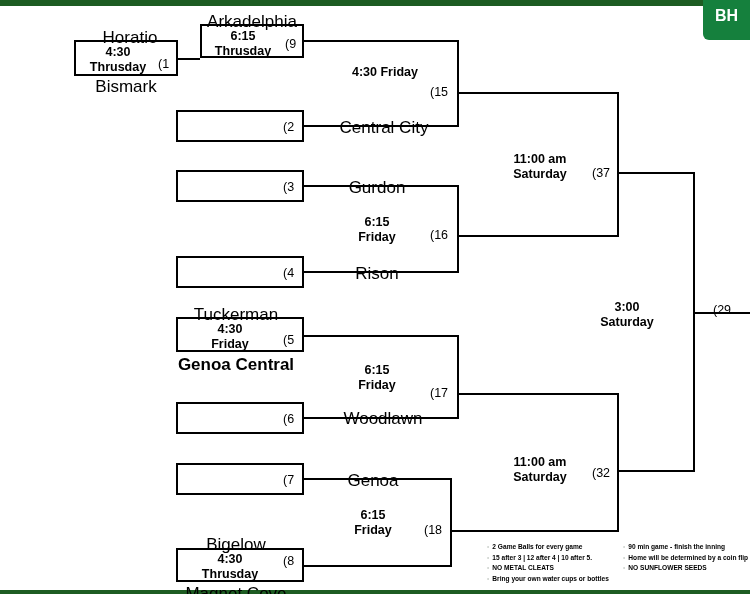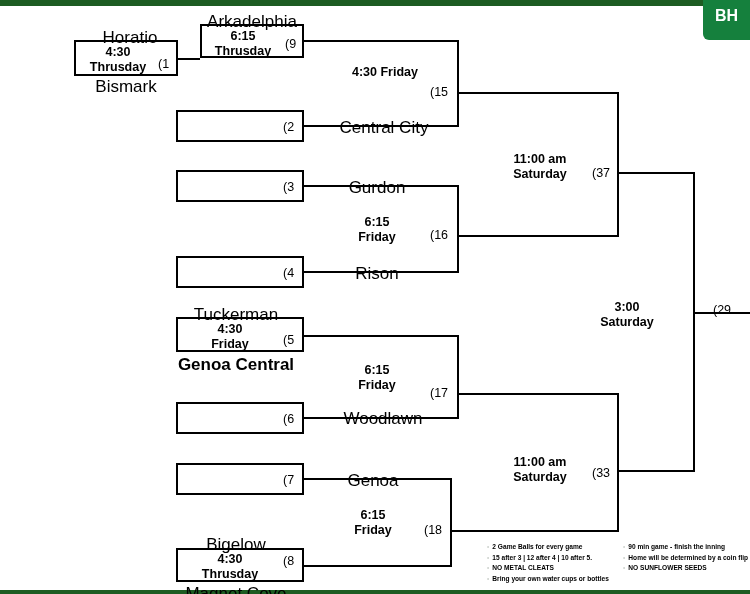--- a/index.html
+++ b/index.html
@@ -230,21 +230,21 @@
 
   <div class="spine" style="left:617px; top:92px; height:143px;"></div>
   <div class="slot-time" style="left:485px; top:152px; width:110px;">11:00 am
 Saturday</div>
   <div class="gnum" style="left:592px; top:166px;">(37</div>
   <div class="stub" style="left:617px; top:172px; width:78px;"></div>
 
   <div class="spine" style="left:617px; top:393px; height:137px;"></div>
   <div class="slot-time" style="left:485px; top:455px; width:110px;">11:00 am
 Saturday</div>
-  <div class="gnum" style="left:592px; top:466px;">(33</div>
+  <div class="gnum" style="left:592px; top:466px;">(32</div>
   <div class="stub" style="left:617px; top:470px; width:78px;"></div>
 
   <div class="spine" style="left:693px; top:172px; height:298px;"></div>
   <div class="slot-time" style="left:582px; top:300px; width:90px;">3:00
 Saturday</div>
   <div class="gnum" style="left:678px; top:303px;margin-left:35px;">(29</div>
   <div class="stub" style="left:693px; top:312px; width:57px;"></div>
 
   <div id="legend">
     <div class="legend-cols">

